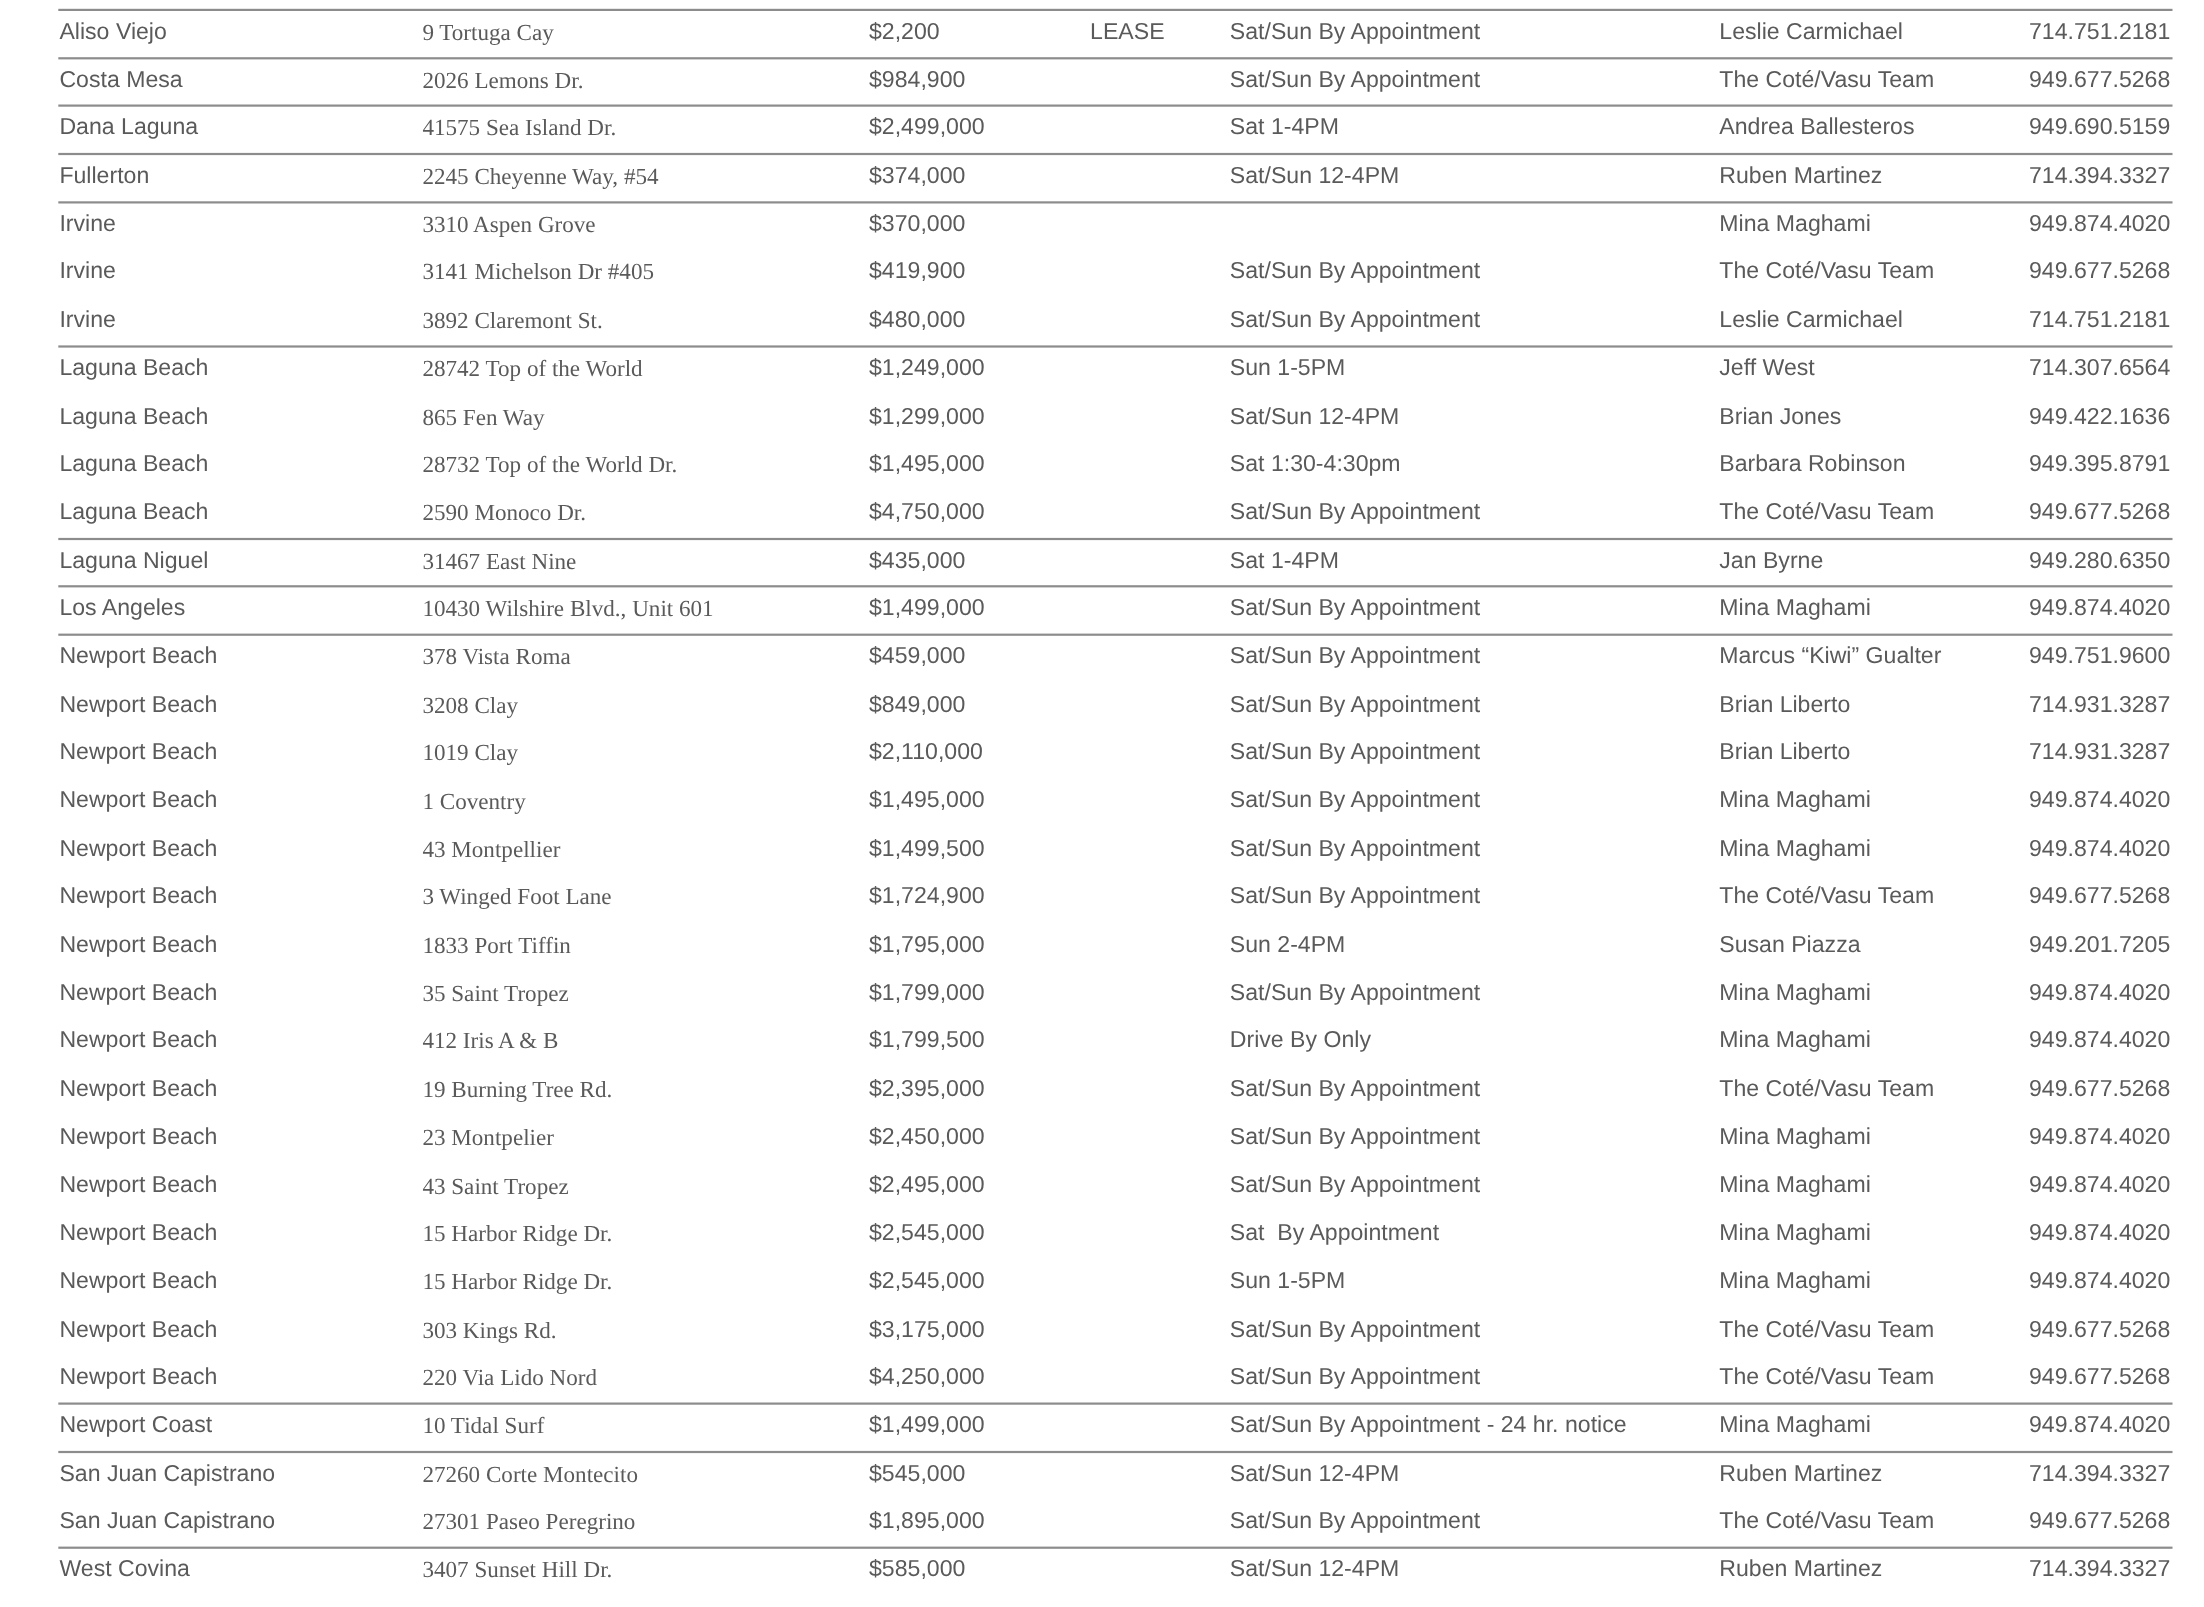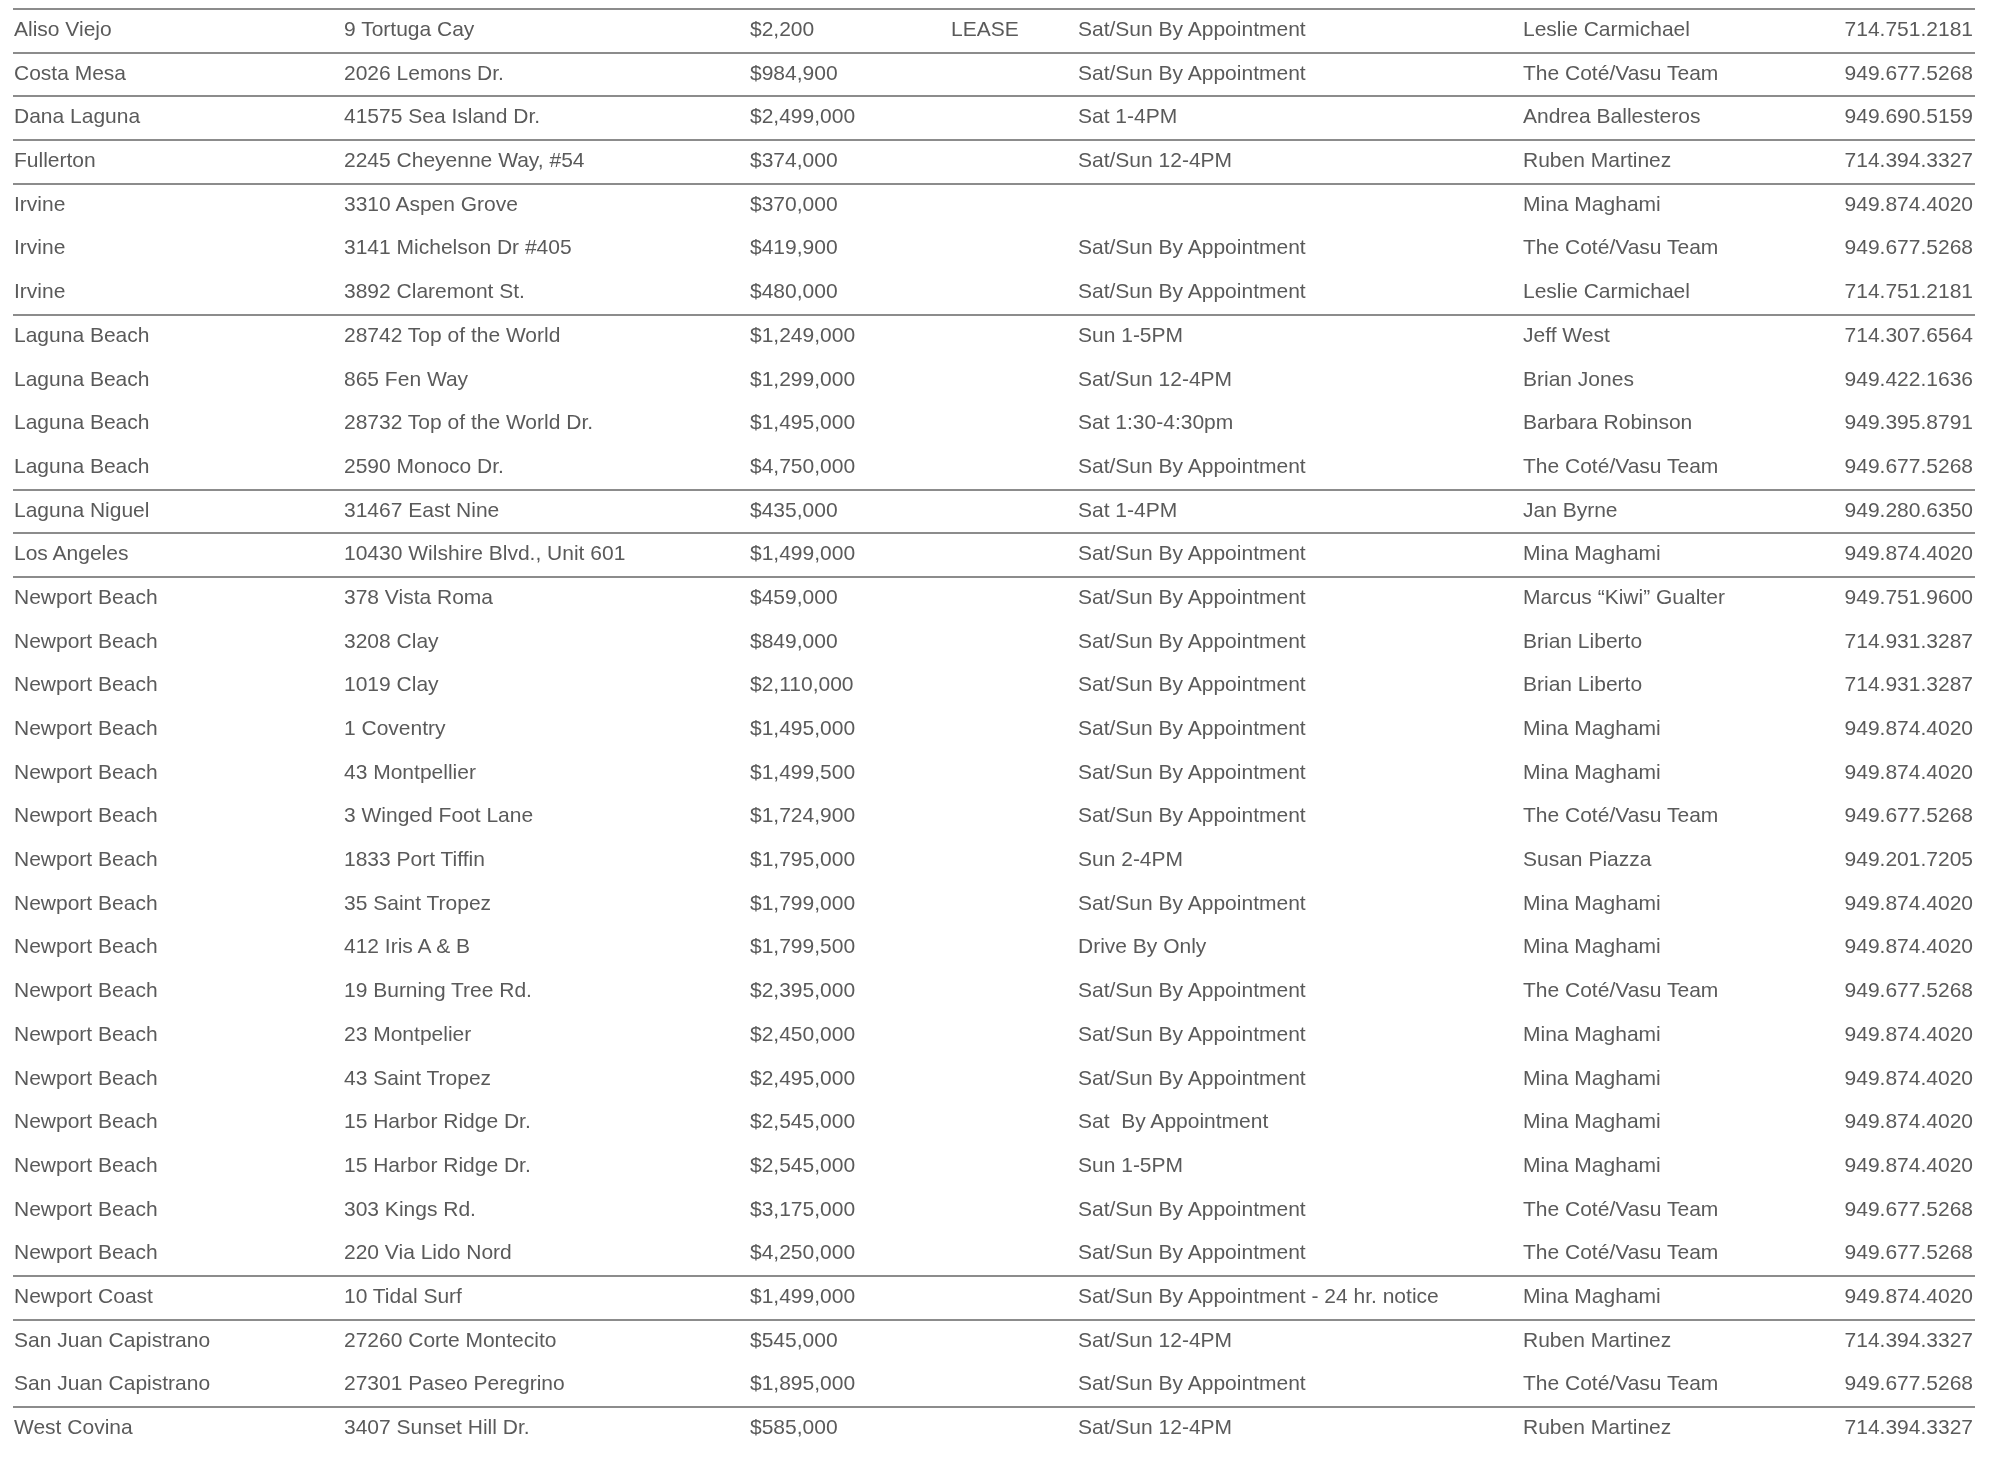--- a/index.html
+++ b/index.html
@@ -4,27 +4,27 @@
 <style>
   html, body { margin: 0; padding: 0; background: #ffffff; }
   body {
     width: 2004px; height: 1461px; overflow: hidden; position: relative;
     font-family: "Liberation Sans", "DejaVu Sans", sans-serif;
     color: #5a5a5a;
   }
   .table { position: absolute; left: 13px; top: 8px; width: 1962px; }
   .row {
     position: relative; height: 43.7px; box-sizing: border-box;
-    font-size: 21px; line-height: 36px;
+    font-size: 21px; line-height: 36px; margin-left: 40px;
   }
   .row.group-start { border-top: 2px solid #8c8c8c; }
   .row:not(.group-start) { border-top: 2px solid transparent; }
   .cell { position: absolute; top: 1px; white-space: pre; }
   .c-city { left: 1px; }
-  .c-address { left: 331px; }
+  .c-address { left: 331px; font-family: Liberation Serif, serif; }
   .c-price { left: 737px; }
   .c-type { left: 938px; }
   .c-schedule { left: 1065px; }
   .c-agent { left: 1510px; }
   .c-phone { right: 2px; text-align: center; }
 </style>
 </head>
 <body style="color: rgb(90, 90, 90); background: rgb(255, 255, 255);">
 
 <div class="table" id="listings-table">

